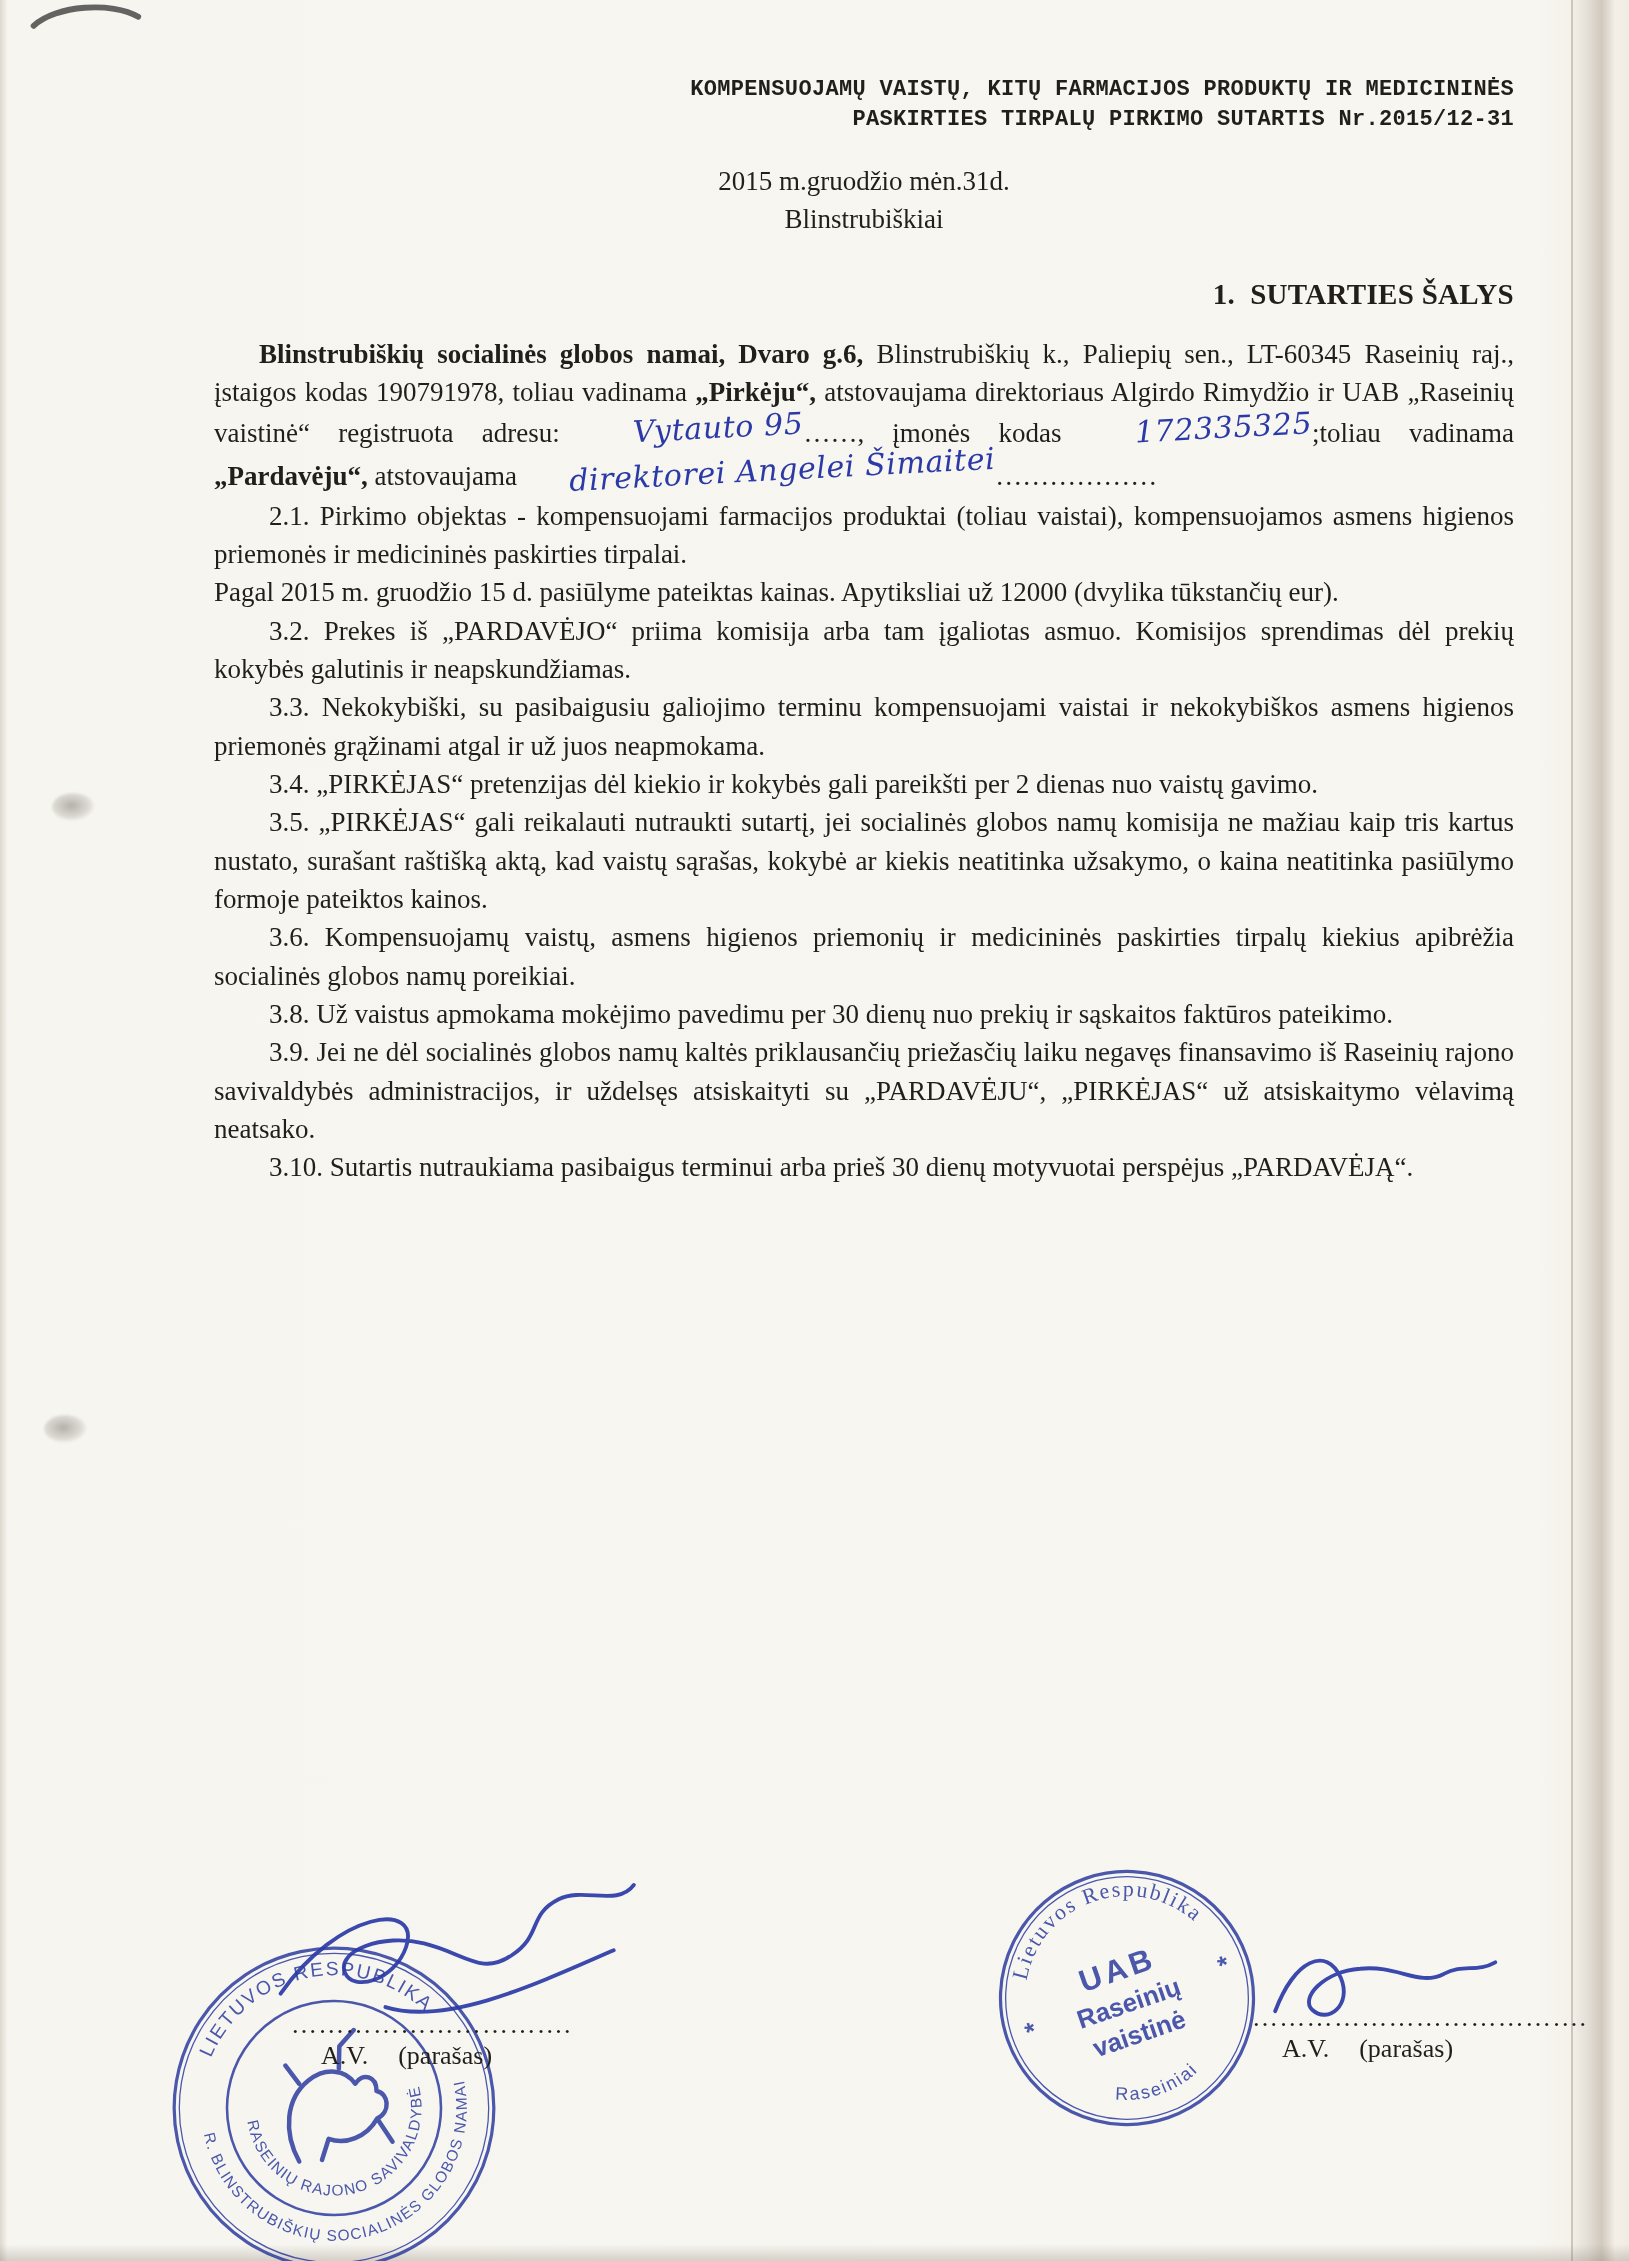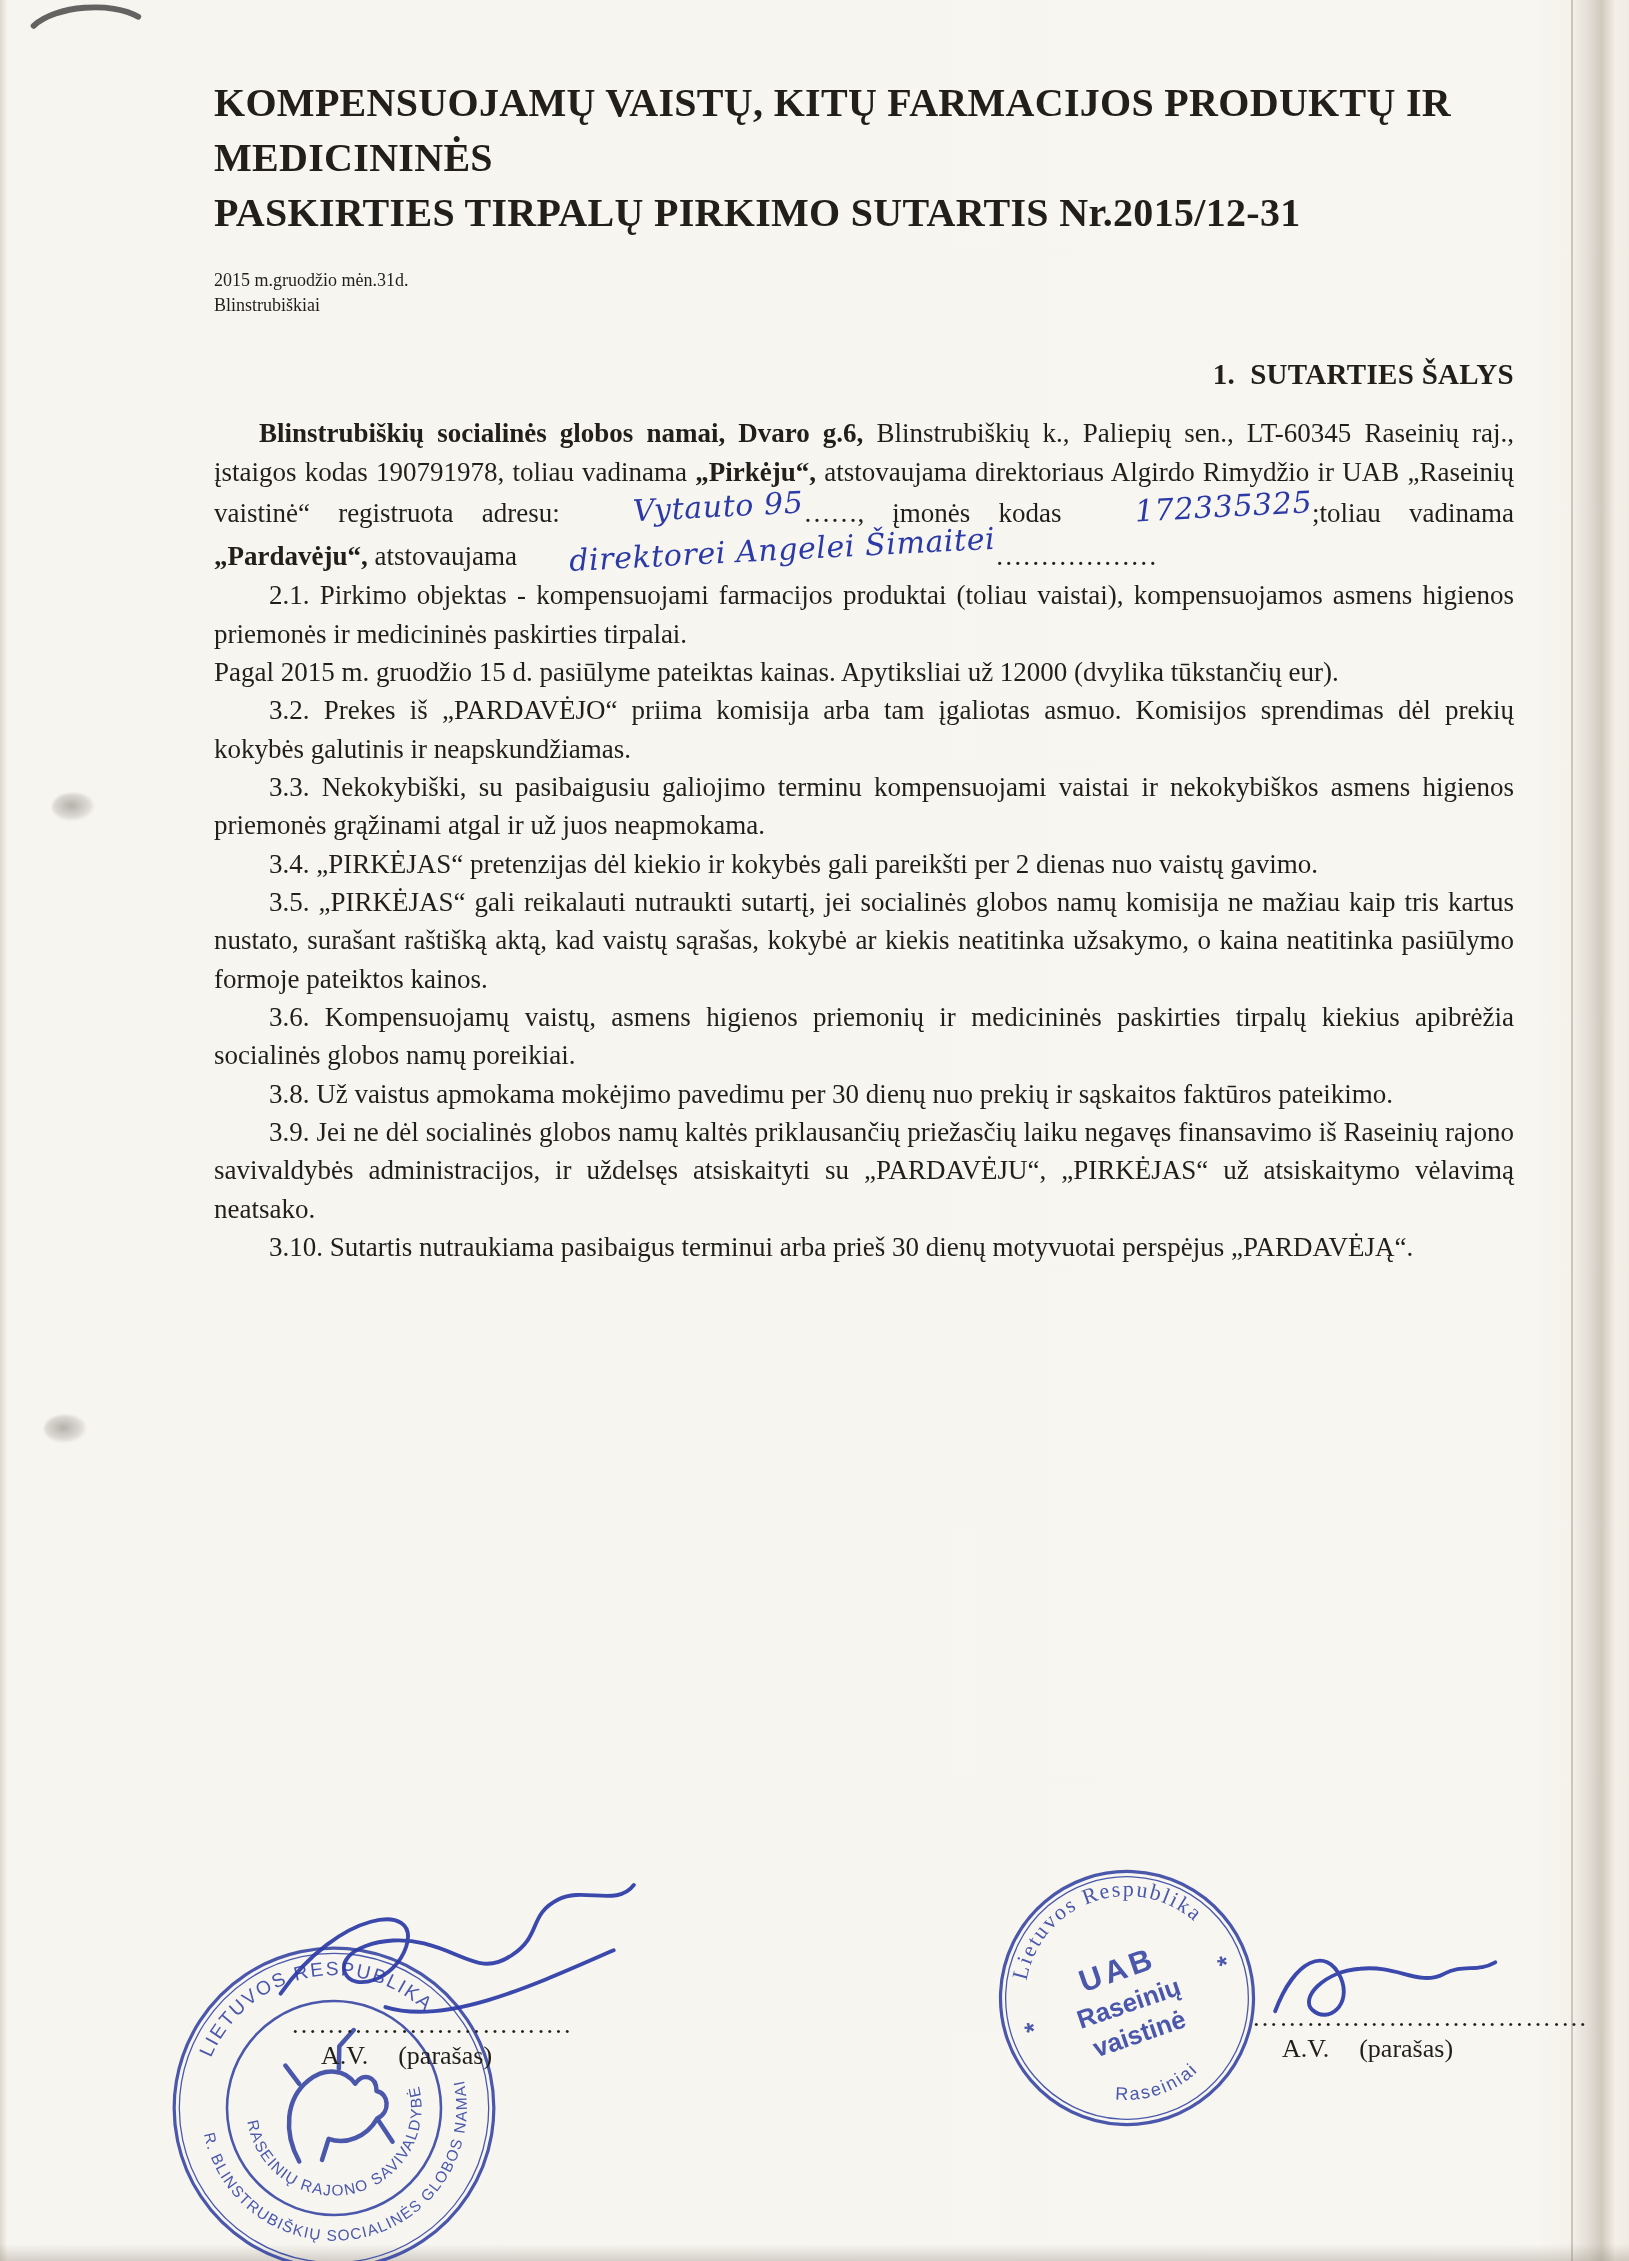--- a/index.html
+++ b/index.html
@@ -30,23 +30,23 @@
     background:radial-gradient(ellipse at 45% 45%, rgba(85,80,70,.55), rgba(120,115,105,.25) 55%, rgba(120,115,105,0) 72%);
     filter:blur(1.3px); opacity:.75;
   }
   .punch.p1 { left:52px; top:793px; }
   .punch.p2 { left:44px; top:1415px; }
 
   .doc {
     position:absolute; left:214px; top:75px; width:1300px;
     font-size:27px; line-height:1.42; text-align:justify;
   }
-  .title { margin:0 0 27px 0; text-align:left; font-size:40px; font-weight:700; line-height:1.38; letter-spacing:0.3px; }
+  .title { margin:0 0 27px 0; text-align:right; font-size:22px; font-weight:700; line-height:1.38; letter-spacing:0.3px;font-family:Liberation Mono, monospace; }
   .title .tline { display:block; }
-  .dateline { text-align:left; font-size:18px; line-height:1.4; margin-bottom:9px; }
+  .dateline { text-align:center; font-size:27px; line-height:1.4; margin-bottom:9px; }
   .dateline span { display:block; }
   h2.sec { margin:36px 0 19.3px 0; text-align:right; font-size:29px; font-weight:700; letter-spacing:0.3px; }
   p.clause, p.party { margin:0; }
   p.clause { text-indent:55px; }
   p.party { text-indent:45px; }
   p.noindent { text-indent:0; }
   .boldline { font-weight:700; }
   b { font-weight:700; }
   .hand {
     font-family:"DejaVu Serif", serif;

